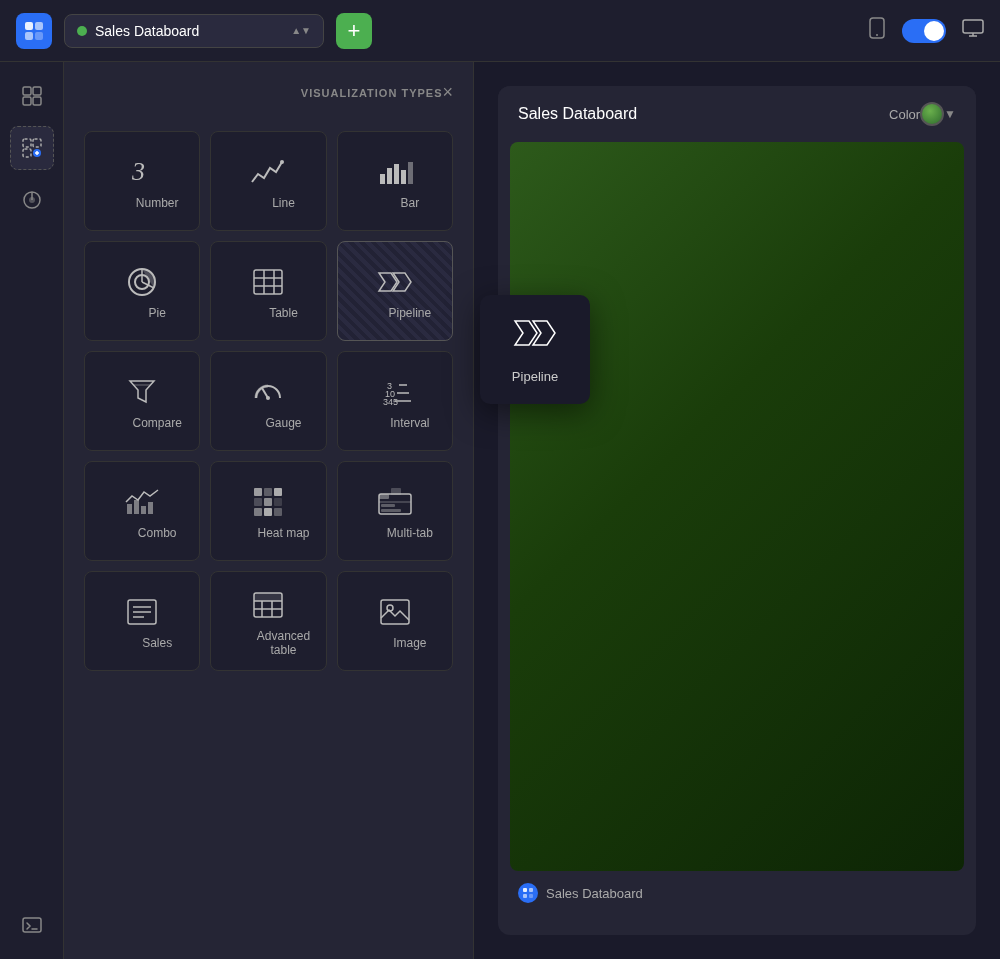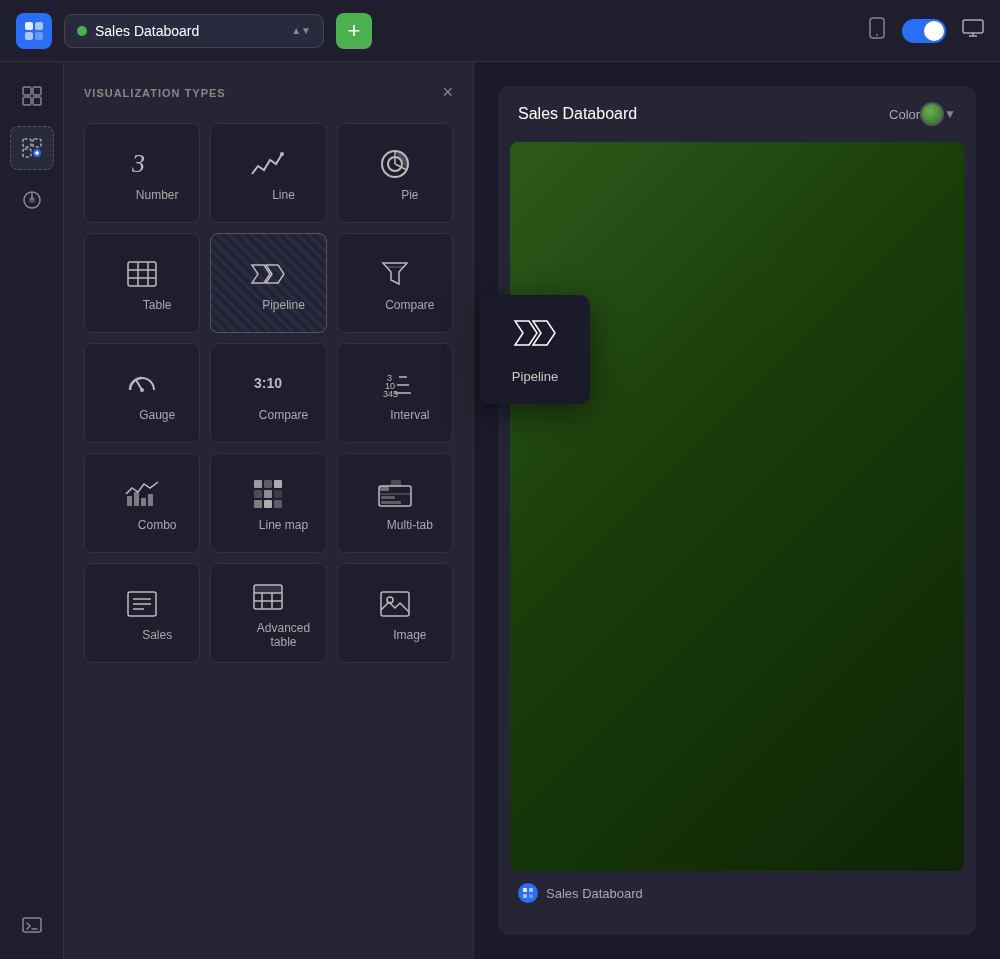--- a/index.html
+++ b/index.html
@@ -139,22 +139,22 @@
     .panel {
       width: 410px;
       background: #252535;
       border-right: 1px solid #333;
       padding: 20px;
       overflow-y: auto;
     }
     .panel-header {
       display: flex;
       align-items: center;
-      justify-content: space-between;
-      margin-bottom: 20px;
+      justify-content: flex-end;
+      margin-bottom: 28px;
     }
     .panel-title {
       font-size: 11px;
       font-weight: 600;
       letter-spacing: 1px;
       color: #888;
       text-transform: uppercase;
     }
     .panel-close {
       color: #888;
@@ -383,20 +383,32 @@
       <div class="viz-item">
         <div class="viz-svg">
           <svg width="36" height="32" viewBox="0 0 36 32" fill="none">
             <polyline points="2,26 8,18 14,22 20,12 26,16 32,6" stroke="#bbb" stroke-width="2" fill="none"></polyline>
             <circle cx="32" cy="6" r="2" fill="#bbb"></circle>
           </svg>
         </div>
         <span class="viz-label">Line</span>
       </div>
 
+      <div class="viz-item">
+        <div class="viz-svg">
+          <svg width="36" height="32" viewBox="0 0 36 32" fill="none">
+            <rect x="3" y="18" width="5" height="10" fill="#bbb"></rect>
+            <rect x="10" y="12" width="5" height="16" fill="#bbb"></rect>
+            <rect x="17" y="8" width="5" height="20" fill="#bbb"></rect>
+            <rect x="24" y="14" width="5" height="14" fill="#bbb"></rect>
+            <rect x="31" y="6" width="5" height="22" fill="#bbb" opacity="0.5"></rect>
+          </svg>
+        </div>
+        <span class="viz-label">Bar</span>
+      </div>
 
       <div class="viz-item">
         <div class="viz-svg">
           <svg width="32" height="32" viewBox="0 0 32 32" fill="none">
             <circle cx="16" cy="16" r="13" stroke="#bbb" stroke-width="2" fill="none"></circle>
             <circle cx="16" cy="16" r="7" stroke="#bbb" stroke-width="2" fill="none"></circle>
             <path d="M16 3 A13 13 0 0 1 28 22" stroke="none" fill="#bbb" opacity="0.3"></path>
             <line x1="16" y1="3" x2="16" y2="16" stroke="#bbb" stroke-width="1.5"></line>
             <line x1="16" y1="16" x2="28" y2="22" stroke="#bbb" stroke-width="1.5"></line>
           </svg>
@@ -443,28 +455,20 @@
           <svg width="32" height="32" viewBox="0 0 32 32" fill="none">
             <path d="M4 22 A12 12 0 0 1 28 22" stroke="#bbb" stroke-width="2" fill="none"></path>
             <path d="M4 22 A12 12 0 0 1 16 10" stroke="#bbb" stroke-width="3" fill="none" opacity="0.5"></path>
             <line x1="16" y1="22" x2="10" y2="12" stroke="#bbb" stroke-width="2"></line>
             <circle cx="16" cy="22" r="2" fill="#bbb"></circle>
           </svg>
         </div>
         <span class="viz-label">Gauge</span>
       </div>
 
-      <div class="viz-item">
-        <div class="viz-svg">
-          <svg width="36" height="32" viewBox="0 0 36 32" fill="none">
-            <text x="4" y="20" font-size="14" fill="#bbb" font-family="sans-serif" font-weight="bold">3:10</text>
-          </svg>
-        </div>
-        <span class="viz-label">Compare</span>
-      </div>
 
       <div class="viz-item">
         <div class="viz-svg">
           <svg width="36" height="32" viewBox="0 0 36 32" fill="none">
             <text x="10" y="13" font-size="9" fill="#bbb" font-family="sans-serif">3</text>
             <text x="8" y="21" font-size="9" fill="#bbb" font-family="sans-serif">10</text>
             <text x="6" y="29" font-size="9" fill="#bbb" font-family="sans-serif">345</text>
             <line x1="22" y1="9" x2="30" y2="9" stroke="#bbb" stroke-width="1.5"></line>
             <line x1="20" y1="17" x2="32" y2="17" stroke="#bbb" stroke-width="1.5"></line>
             <line x1="18" y1="25" x2="34" y2="25" stroke="#bbb" stroke-width="1.5"></line>
@@ -493,21 +497,21 @@
             <rect x="12" y="2" width="8" height="8" rx="1" fill="#bbb" opacity="0.4"></rect>
             <rect x="22" y="2" width="8" height="8" rx="1" fill="#bbb" opacity="0.9"></rect>
             <rect x="2" y="12" width="8" height="8" rx="1" fill="#bbb" opacity="0.3"></rect>
             <rect x="12" y="12" width="8" height="8" rx="1" fill="#bbb" opacity="0.7"></rect>
             <rect x="22" y="12" width="8" height="8" rx="1" fill="#bbb" opacity="0.2"></rect>
             <rect x="2" y="22" width="8" height="8" rx="1" fill="#bbb" opacity="0.6"></rect>
             <rect x="12" y="22" width="8" height="8" rx="1" fill="#bbb" opacity="0.9"></rect>
             <rect x="22" y="22" width="8" height="8" rx="1" fill="#bbb" opacity="0.4"></rect>
           </svg>
         </div>
-        <span class="viz-label">Line map</span>
+        <span class="viz-label">Heat map</span>
       </div>
 
 
       <div class="viz-item">
         <div class="viz-svg">
           <svg width="36" height="32" viewBox="0 0 36 32" fill="none">
             <rect x="2" y="8" width="32" height="20" rx="2" stroke="#bbb" stroke-width="1.5" fill="none"></rect>
             <rect x="2" y="8" width="10" height="5" rx="1" fill="#bbb" opacity="0.5"></rect>
             <rect x="14" y="2" width="10" height="7" rx="1" fill="#bbb" opacity="0.3"></rect>
             <line x1="2" y1="16" x2="34" y2="16" stroke="#bbb" stroke-width="1" opacity="0.5"></line>

